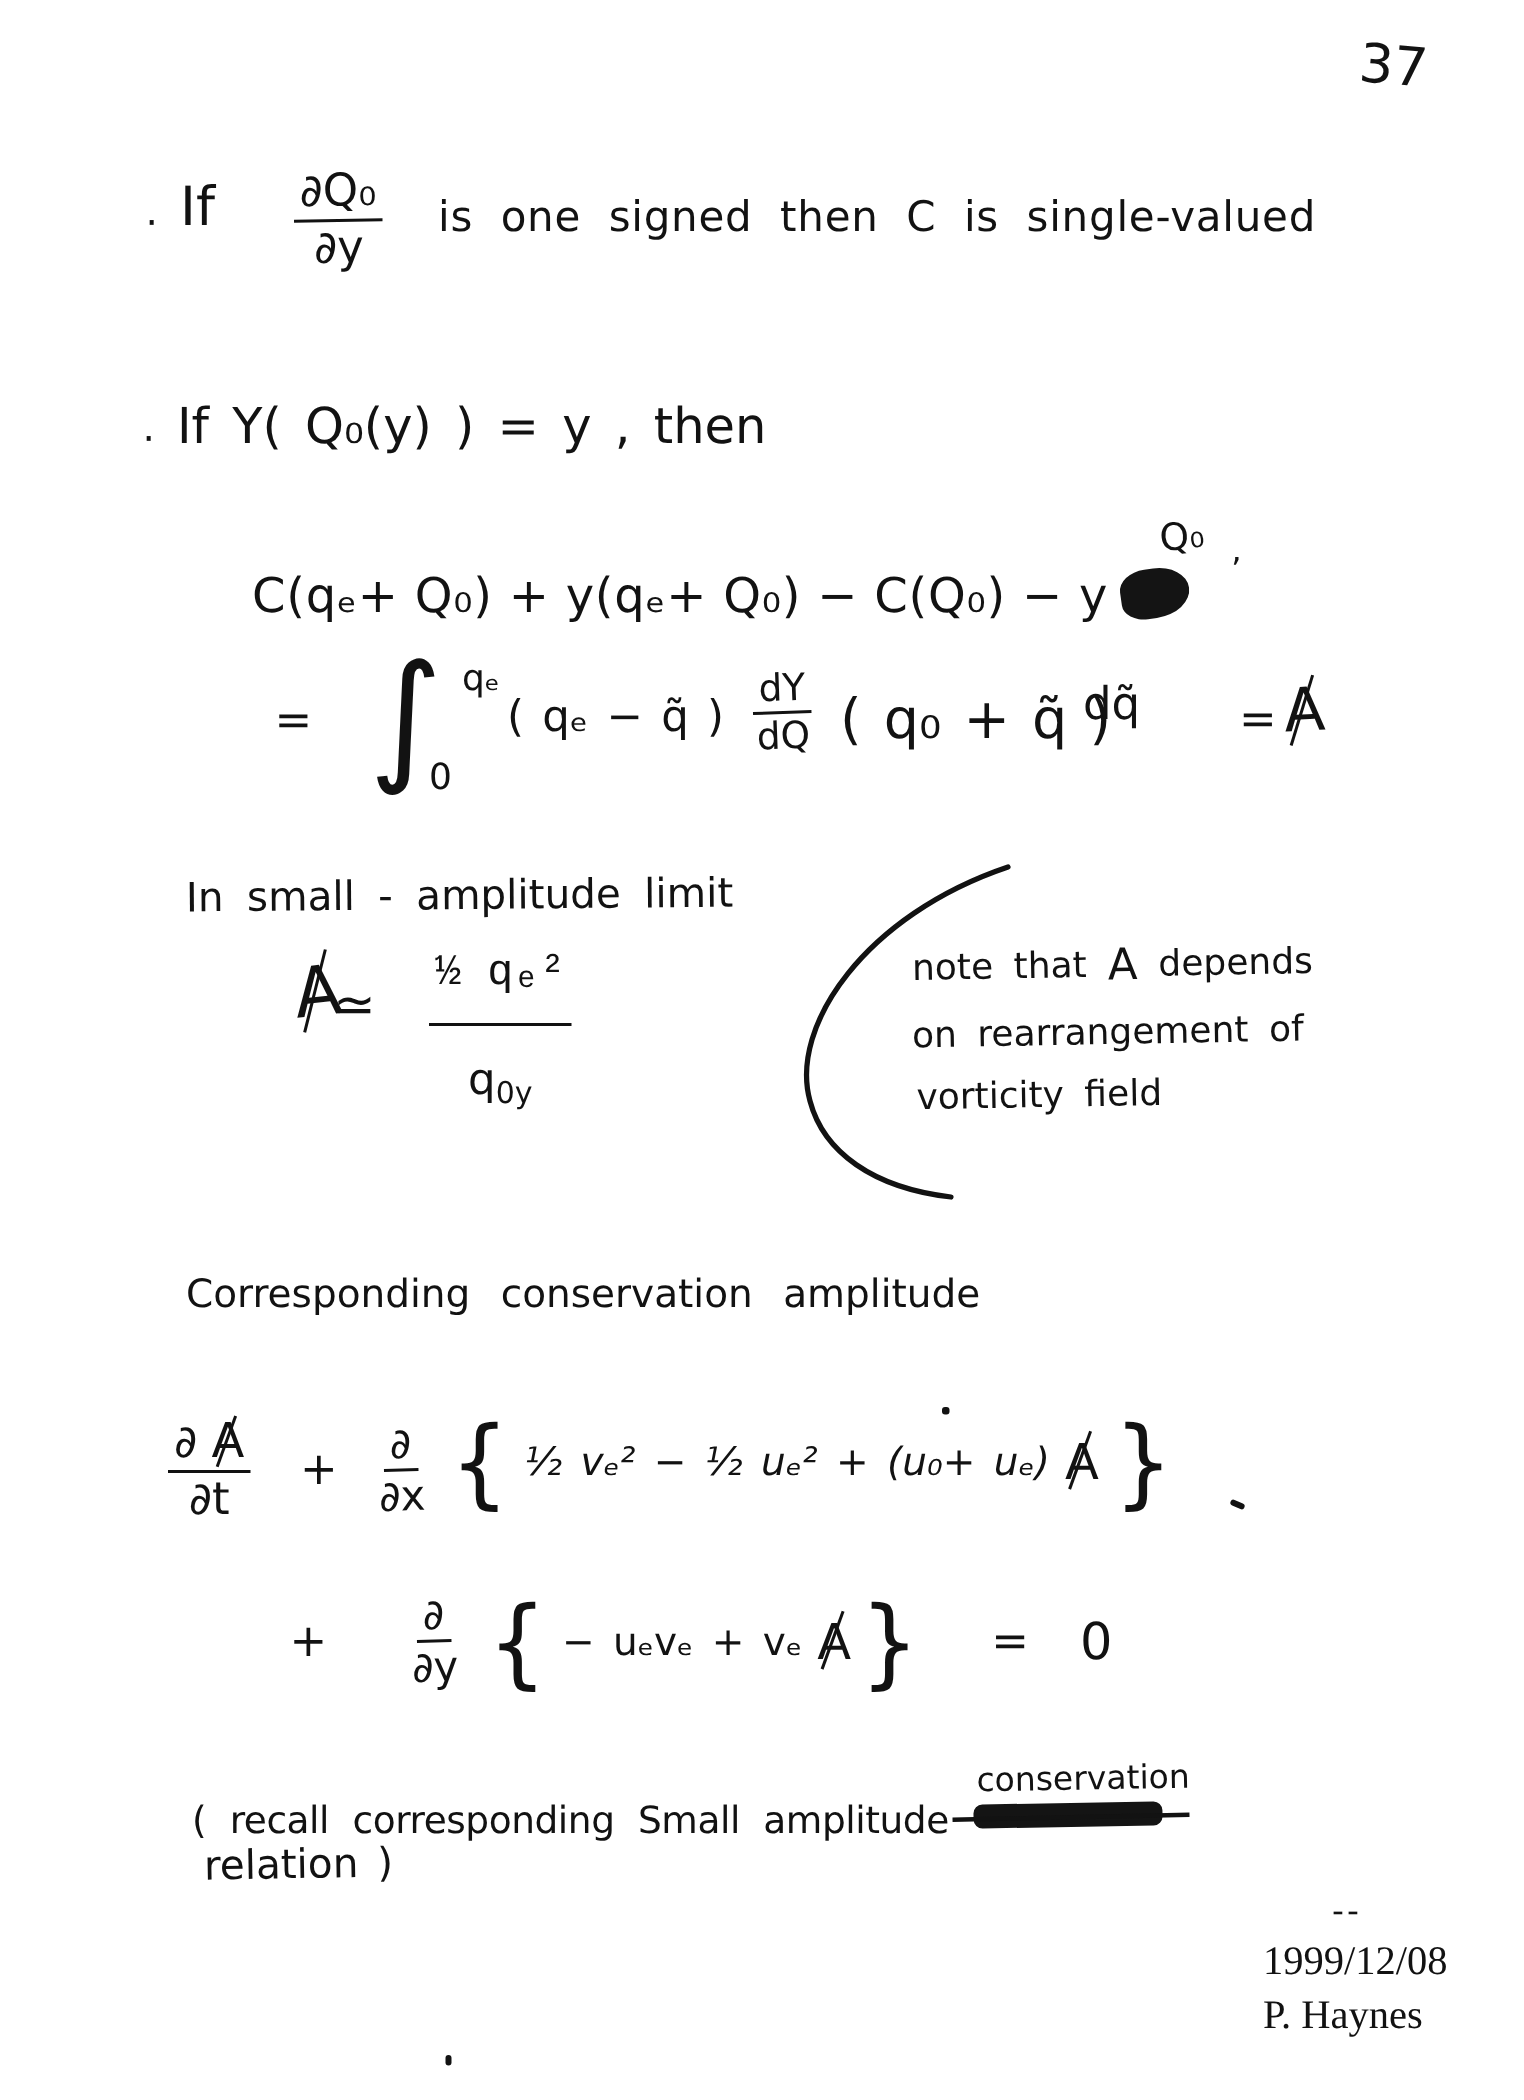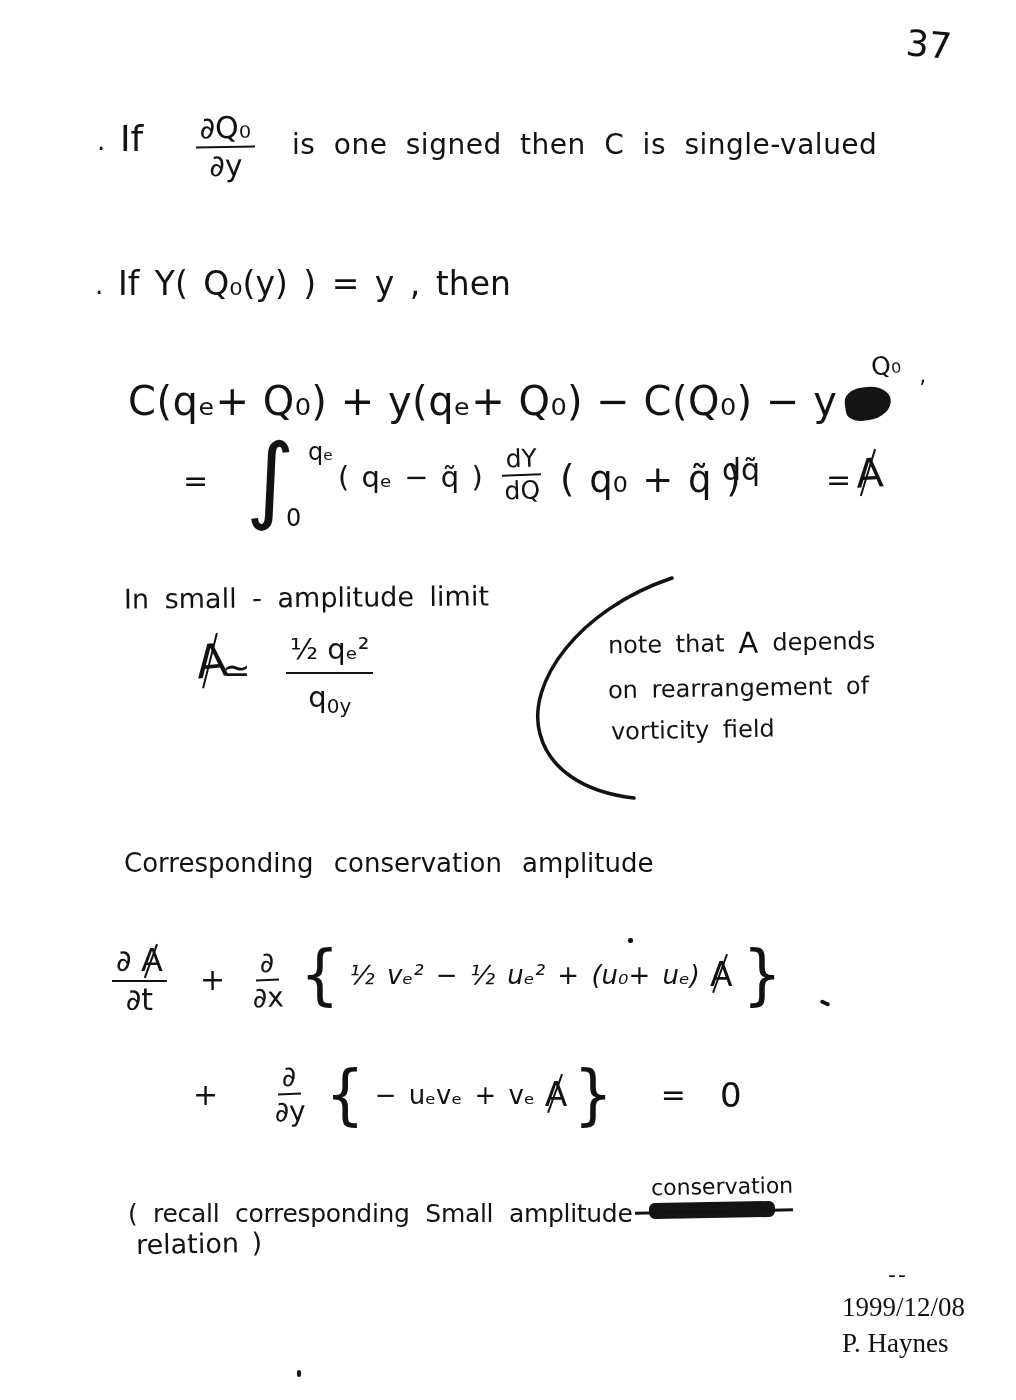--- a/index.html
+++ b/index.html
@@ -49,21 +49,21 @@
     <span class="fden">∂y</span>
   </div>
   <div class="abs" style="left:292px;top:128px;font-size:28px;word-spacing:9px;letter-spacing:.5px;">is one signed then C is single-valued</div>
 
   
   <div class="abs" style="left:95px;top:278px;font-size:26px;">·</div>
   <div class="abs" style="left:118px;top:264px;font-size:33px;word-spacing:5px;">If  Y( Q₀(y) )  =  y ,  then</div>
 
   
   <div class="abs rowend" style="left:128px;top:378px;">
-    <span style="font-size:40px;letter-spacing:.5px;">C(qₑ+ Q₀) + y(qₑ+ Q₀) − C(Q₀) − y</span>
+    <span style="font-size:32px;letter-spacing:.5px;margin-left:40px;">C(qₑ+ Q₀) + y(qₑ+ Q₀) − C(Q₀) − y</span>
     <span class="strike-zone" style="position:relative;display:inline-block;margin-left:8px;">
       <span class="scribble" style="width:46px;height:33px;transform:rotate(-8deg);"></span>
       <span class="abs" style="left:26px;top:-36px;font-size:25px;transform:rotate(-7deg);">Q₀</span>
       <span class="abs" style="left:74px;top:-24px;font-size:22px;">,</span>
     </span>
   </div>
 
   
   <div class="abs" style="left:183px;top:463px;font-size:30px;">=</div>
   <div class="abs" style="left:246px;top:432px;font-size:94px;line-height:1;">∫</div>
@@ -77,22 +77,22 @@
   <div class="abs" style="left:560px;top:458px;font-size:37px;word-spacing:3px;">( q₀ + q̃ )</div>
   <div class="abs" style="left:722px;top:452px;font-size:30px;">dq̃</div>
   <div class="abs" style="left:826px;top:462px;font-size:30px;">=</div>
   <div class="abs scriptA" style="left:856px;top:444px;font-size:40px;transform:rotate(-3deg);">A</div>
 
   
   <div class="abs" style="left:124px;top:582px;font-size:27px;word-spacing:7px;transform:rotate(-0.5deg);">In  small - amplitude  limit</div>
   <div class="abs scriptA" style="left:164px;top:634px;font-size:46px;transform:rotate(-6deg);">A</div>
   <div class="abs" style="left:222px;top:650px;font-size:34px;">≃</div>
   <div class="abs hfrac" style="left:286px;top:634px;font-size:29px;">
-    <span class="fnum" style="padding-bottom:8px;">½ qₑ²</span>
-    <span class="fden" style="padding-top:8px;">
+    <span class="fnum" style="padding-bottom:18px;font-family:Liberation Mono, monospace;">½ qₑ²</span>
+    <span class="fden" style="padding-top:20px;">
       <span>q</span><span style="font-size:20px;vertical-align:-6px;">0y</span>
     </span>
   </div>
 
   
   <svg class="abs" style="left:522px;top:572px;" width="175" height="232" viewBox="0 0 175 232">
     <path d="M150 6 C 55 38, 4 112, 18 162 C 27 196, 60 220, 112 226" fill="none" stroke="#121212" stroke-width="3.5" stroke-linecap="round"></path>
   </svg>
 
   

